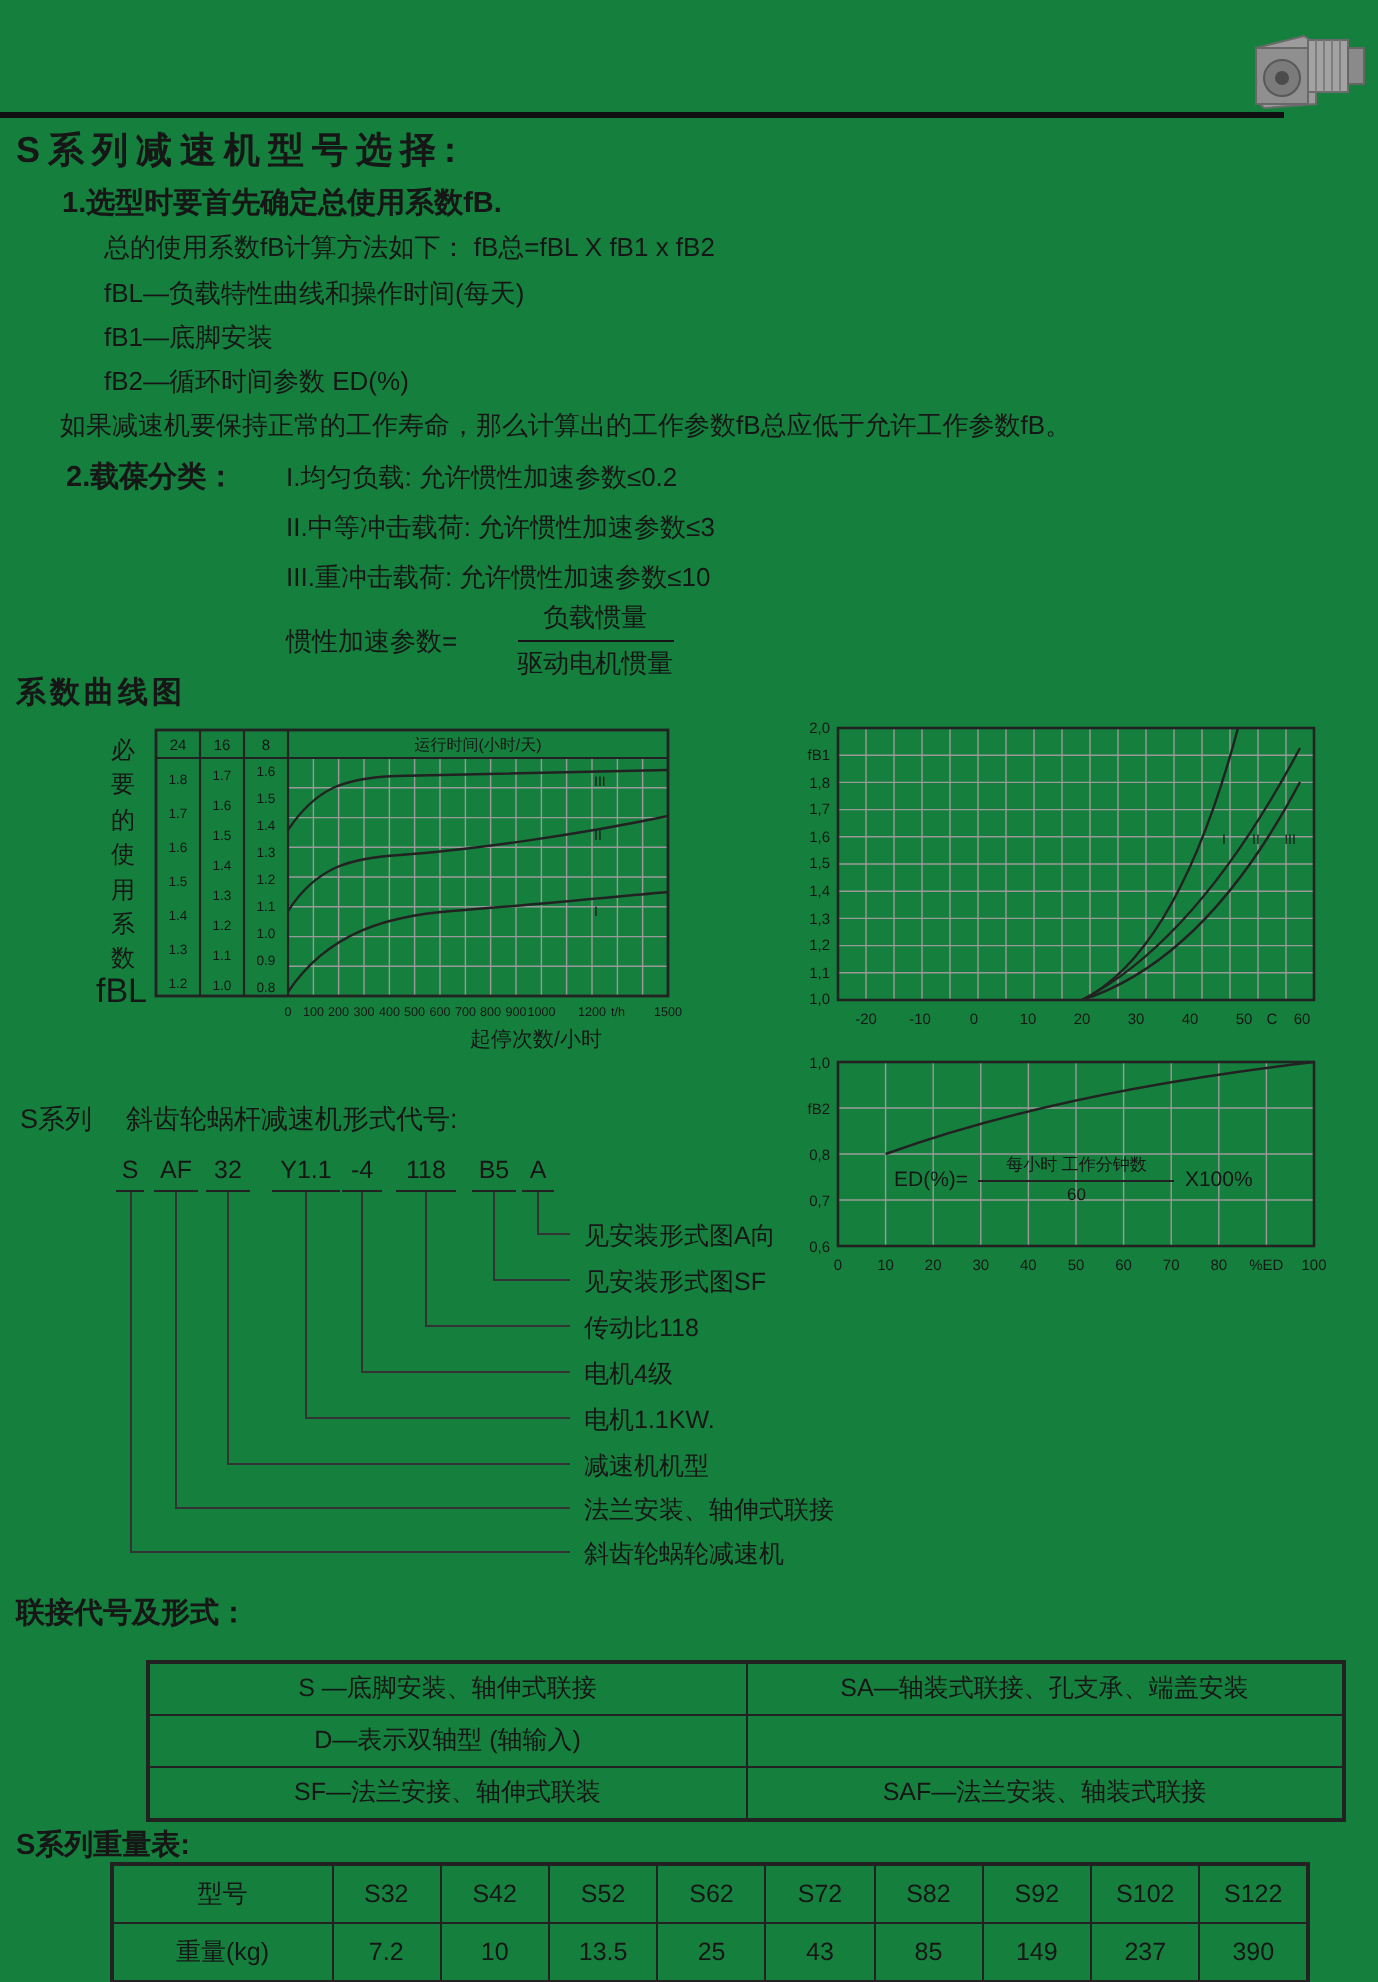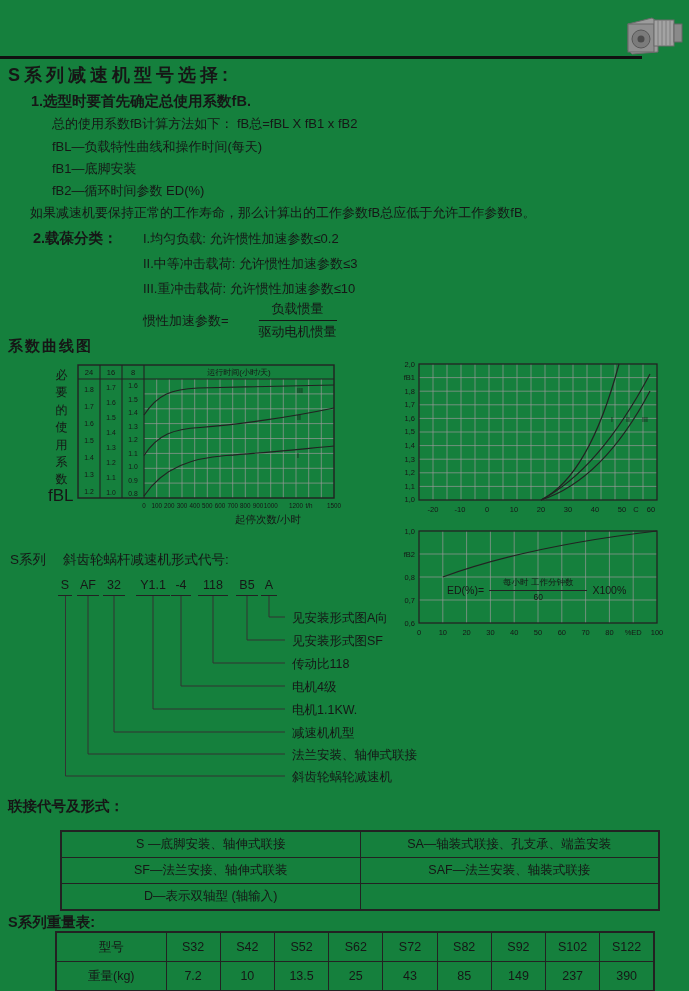--- a/index.html
+++ b/index.html
@@ -255,33 +255,33 @@
   <div class="code-label" style="top:610px">见安装形式图A向</div>
   <div class="code-label" style="top:633px">见安装形式图SF</div>
   <div class="code-label" style="top:656px">传动比118</div>
   <div class="code-label" style="top:679px">电机4级</div>
   <div class="code-label" style="top:702px">电机1.1KW.</div>
   <div class="code-label" style="top:725px">减速机机型</div>
   <div class="code-label" style="top:747px">法兰安装、轴伸式联接</div>
   <div class="code-label" style="top:769px">斜齿轮蜗轮减速机</div>
 
   <div class="abs b" style="left:8px;top:797px;font-size:14.5px;white-space:nowrap">联接代号及形式：</div>
-  <table class="conn abs" style="left:60px;top:830px">
+  <table class="conn abs" style="left:73px;top:830px">
     <tbody>
         <tr>
       <td>S —底脚安装、轴伸式联接</td>
       <td>SA—轴装式联接、孔支承、端盖安装</td>
     </tr>
     <tr>
+      <td>D—表示双轴型 (轴输入)</td>
+      <td></td>
+    </tr>
+    <tr>
       <td>SF—法兰安接、轴伸式联装</td>
       <td>SAF—法兰安装、轴装式联接</td>
-    </tr>
-    <tr>
-      <td>D—表示双轴型 (轴输入)</td>
-      <td></td>
     </tr>
   </tbody>
     </table>
 
   <div class="abs b" style="left:8px;top:913px;font-size:14.5px;white-space:nowrap">S系列重量表:</div>
   <table class="wt abs" style="left:55px;top:931px">
     <colgroup>
       <col style="width:110px">
         <col>
         <col>

